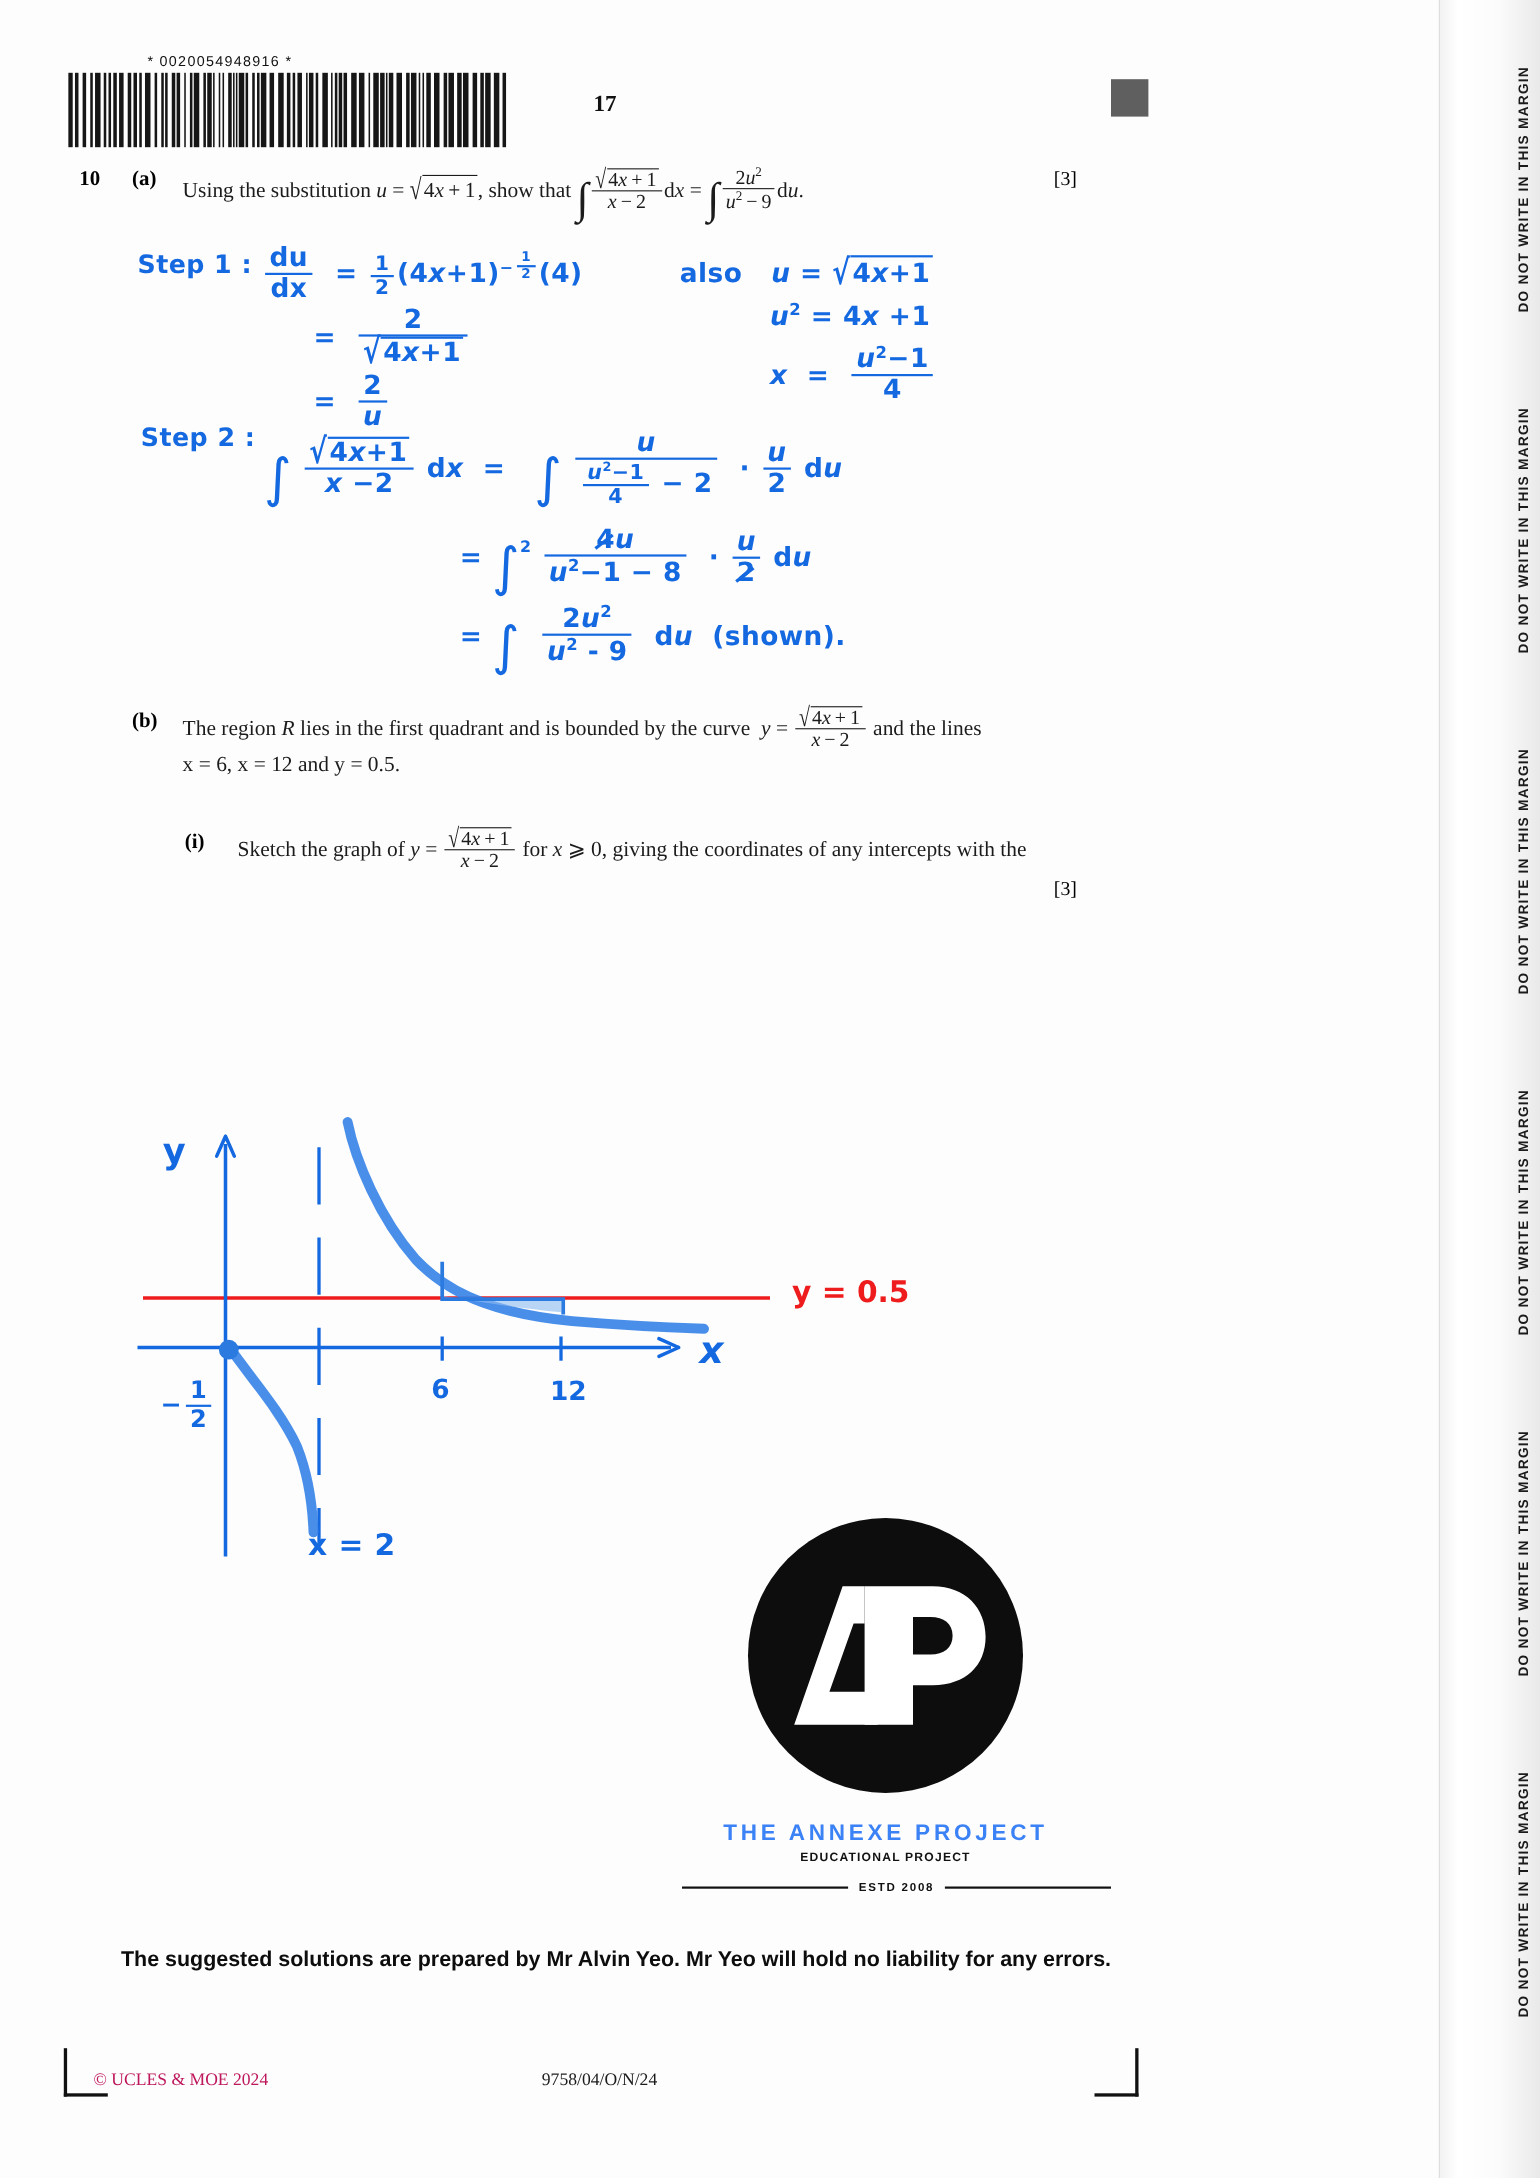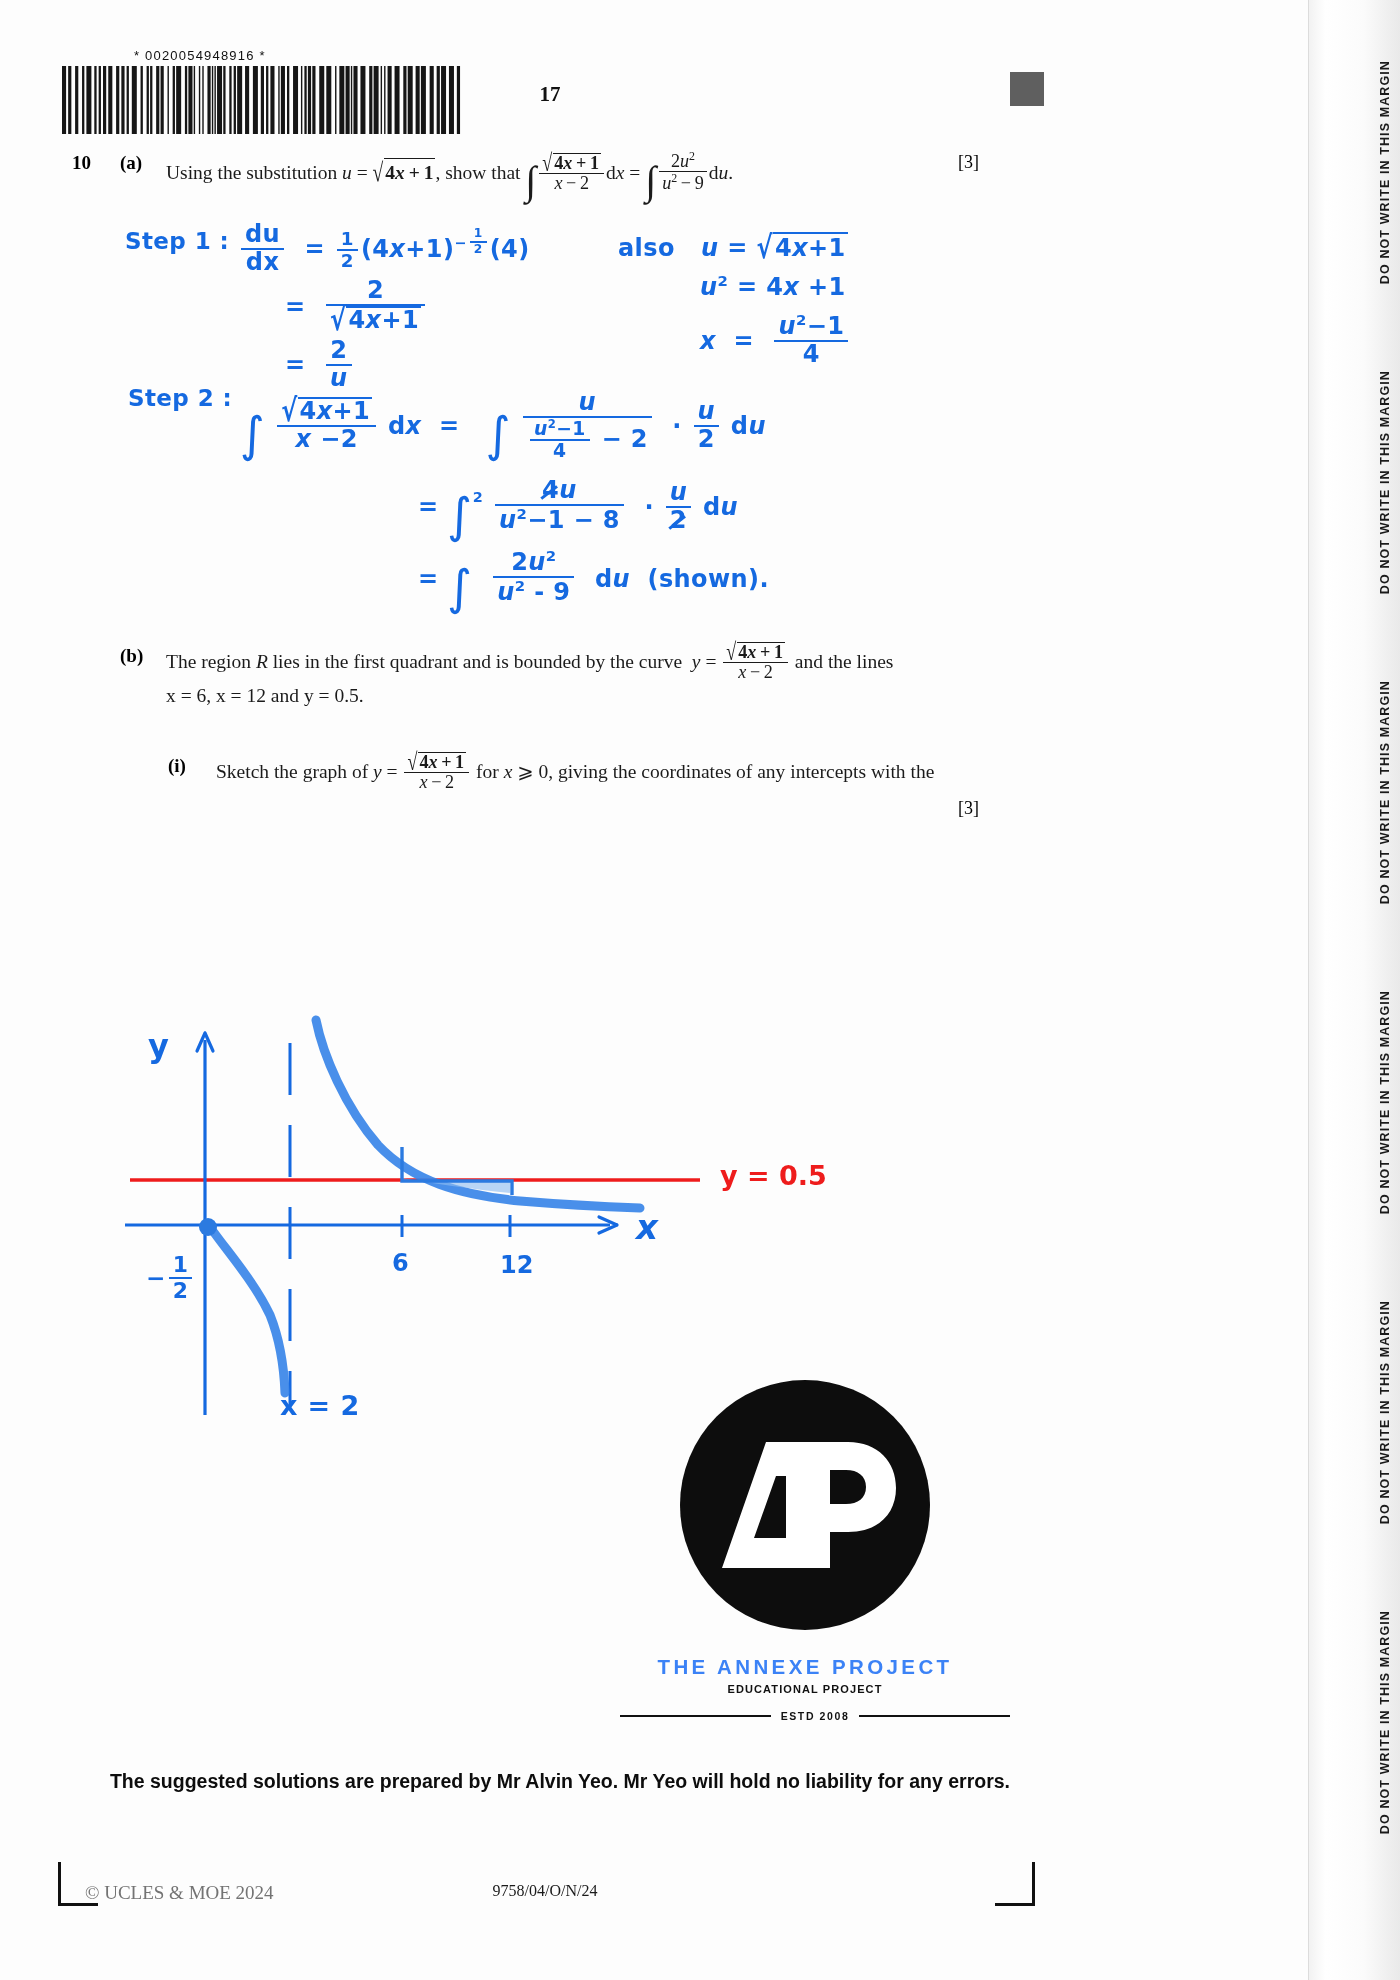--- a/index.html
+++ b/index.html
@@ -54,21 +54,21 @@
   .qlabel { position:absolute; font-weight:bold; font-size:19px; }
   .qbody { font-size:19.5px; line-height:1.45; }
   .marks { position:absolute; font-size:18px; }
 
   i.v { font-style:italic; font-family:"Liberation Serif", serif; }
 
   
   .frac { display:inline-block; vertical-align:-0.52em; text-align:center; line-height:1.05; margin:0 2px; }
   .frac > .num { display:block; padding:0 3px; font-size:0.93em; }
   .frac > .den { display:block; padding:0 3px; border-top:1.1px solid #1b1b1b; font-size:0.93em; }
-  .sqrt { display:inline-block;font-weight:bold; }
+  .sqrt { display:inline-block; }
   .sqrt > .rad { display:inline-block; transform:scaleY(1.35); margin-right:1px; }
   .sqrt > .rbody { display:inline-block; border-top:1.1px solid #1b1b1b; padding:0 2px 0 1px; }
   .intg { display:inline-block; font-size:2.05em; line-height:0.55; vertical-align:-0.38em;
           font-family:"Liberation Serif", serif; font-style:italic; font-weight:300; margin-right:1px; }
   sup.sm { font-size:0.66em; vertical-align:super; }
 
   
   .hw {
     position:absolute; color:#1569E0;
     font-family:"DejaVu Sans", sans-serif; font-weight:700;
@@ -106,21 +106,21 @@
      font-weight:700; letter-spacing:1.6px; color:#111; }
 
   .disclaimer { position:absolute; left:60px; top:1770px; width:1000px; text-align:center;
      font-family:"Liberation Sans", sans-serif; font-size:19.5px; font-weight:700; color:#0d0d0d; }
 
   
   .crop-l { position:absolute; left:58px; top:1862px; width:40px; height:44px;
             border-left:3px solid #111; border-bottom:3px solid #111; }
   .crop-r { position:absolute; left:995px; top:1862px; width:40px; height:44px;
             border-right:3px solid #111; border-bottom:3px solid #111; }
-  .foot-left { position:absolute; left:85px; top:1882px; font-size:19px; color:#737373; }
+  .foot-left { position:absolute; left:85px; top:1882px; font-size:16px; color:#be185d; }
   .foot-center { position:absolute; left:0px; top:1882px; width:1090px; text-align:center;
                  font-size:16px; color:#1b1b1b; }
 </style>
 </head>
 <body>
 
 <div id="page">
 
   <div class="paper-edge"></div>
   <div class="margin-rail">

